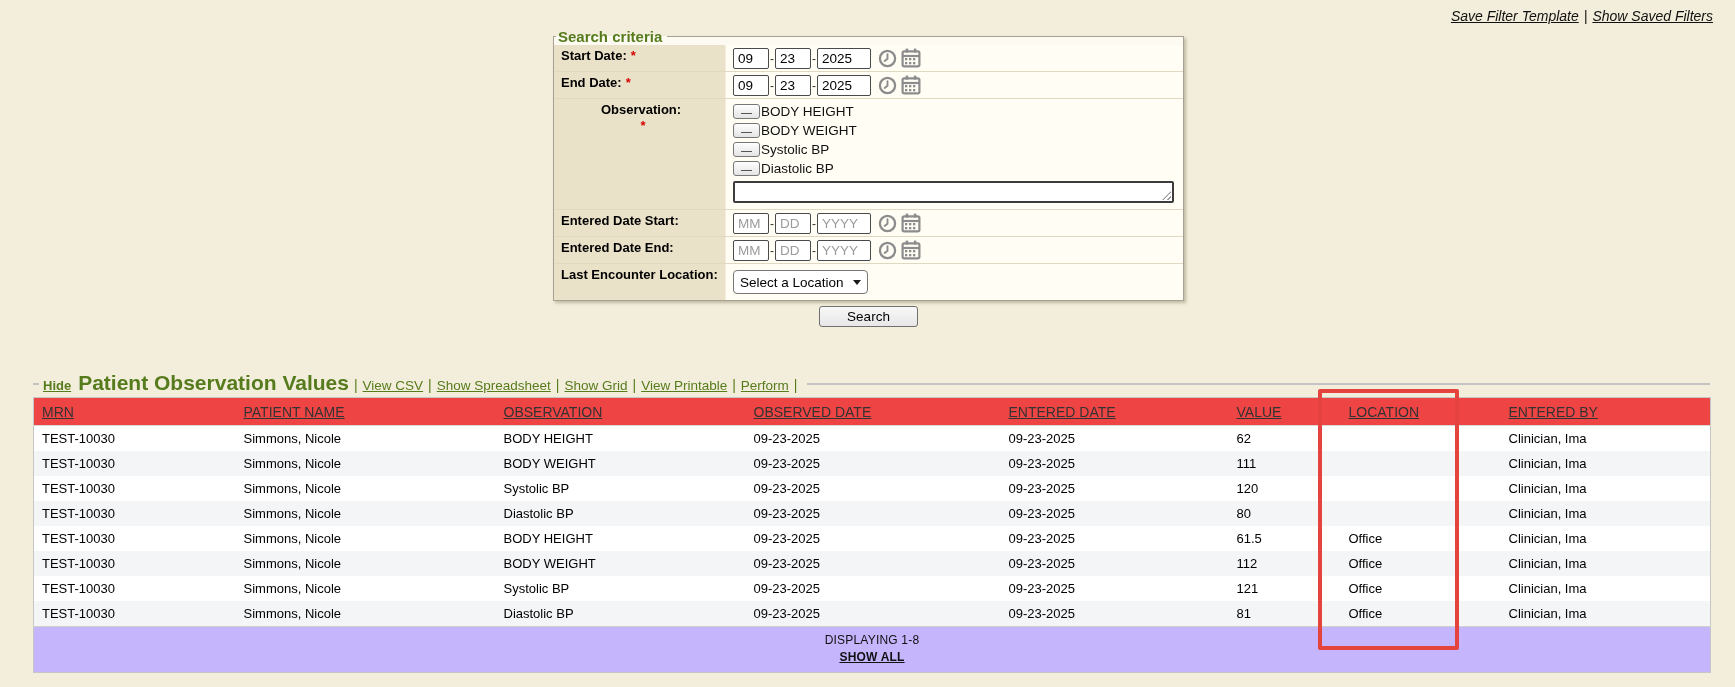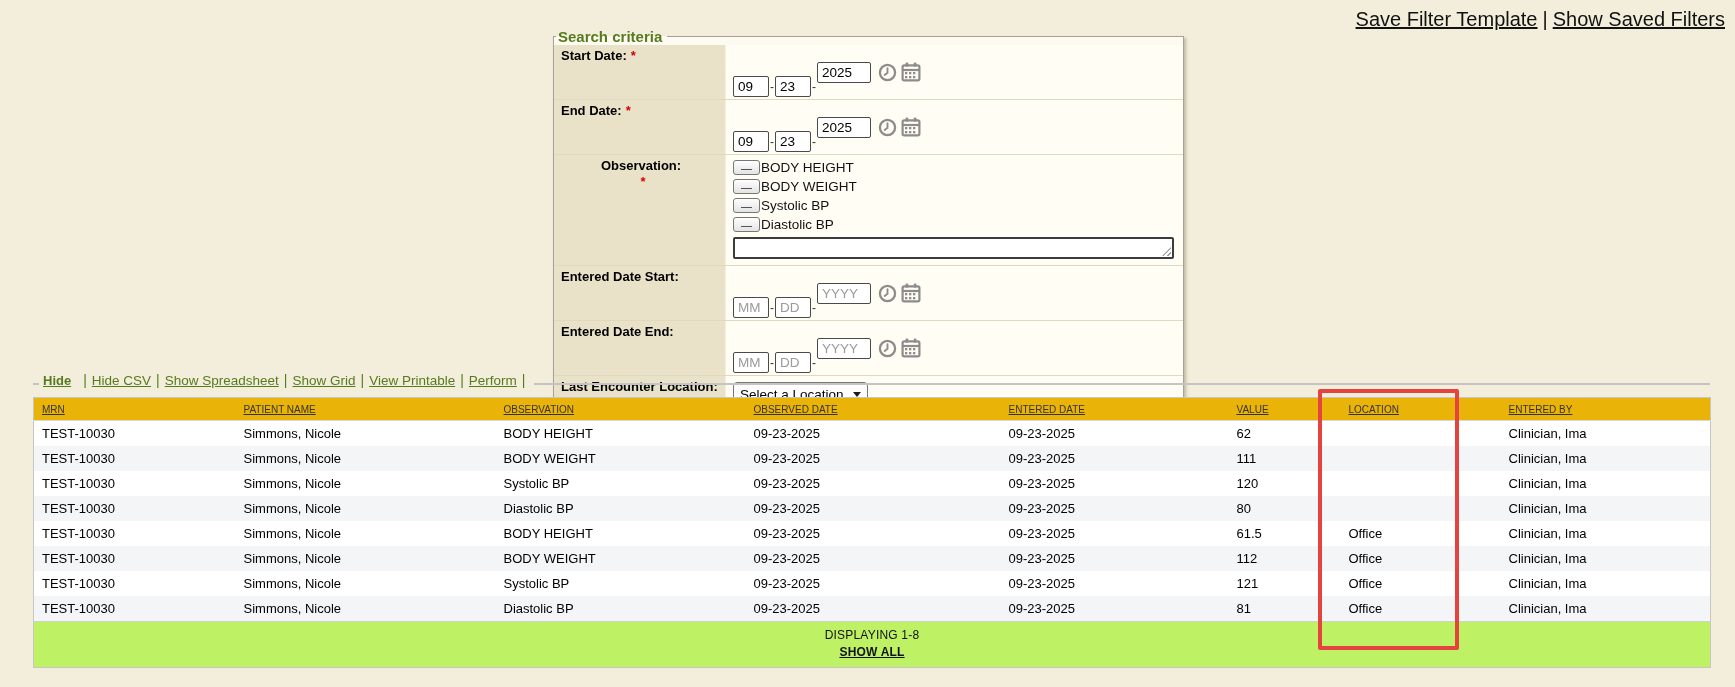--- a/index.html
+++ b/index.html
@@ -3,21 +3,21 @@
 <meta charset="utf-8">
 <style>
   html,body{margin:0;padding:0;}
   body{
     width:1735px;height:687px;position:relative;overflow:hidden;
     background:#f3eedb;
     font-family:"Liberation Sans","DejaVu Sans",sans-serif;
     color:#000;
   }
   
-  .top-links{position:absolute;top:8px;right:10px;font-size:20px;}
+  .top-links{position:absolute;top:8px;right:22px;font-size:14px;font-style:italic;}
   .top-links a{color:#111;text-decoration:underline;cursor:pointer;}
   .top-links .sep{margin:0 5px;color:#111;}
 
   
   .form-col{position:absolute;left:553px;top:28px;width:631px;}
   fieldset.search{
     border:1px solid #a9a294;background:#fdfaf1;padding:0;margin:0;
     box-shadow:2px 2px 3px rgba(95,85,60,.35);
   }
   legend.search-legend{
@@ -32,21 +32,21 @@
   .flabel.normal{font-weight:normal;}
   .req{color:#d40000;font-weight:bold;margin-left:4px;}
   .ffield{flex:1;padding:2px 7px;display:flex;align-items:center;background:#fffdf4;min-height:20px;}
   .ffield.block{display:block;}
   .row-h26 .ffield,.row-h26 .flabel{min-height:20px;}
 
   
   .dinput{height:17px;border:1.5px solid #4a4a4a;border-radius:2px;font-size:13.5px;
     padding:1px 2px 1px 4px;font-family:inherit;background:#fff;color:#000;}
   .dinput::placeholder{color:#9b9b9b;opacity:1;}
-  .d2{width:28px;margin-top:29px;} .d4{width:46px;}
+  .d2{width:28px;} .d4{width:46px;}
   .dash{font-size:12px;color:#333;align-self:flex-end;margin:0 1px 3px 1px;}
   .picker-icons{display:flex;align-items:center;gap:4px;margin-left:7px;}
   .icon-btn{cursor:pointer;display:inline-flex;}
 
   
   .help-icon{
     width:15px;height:15px;border-radius:50%;background:#9c9c9c;color:#fff;
     font-size:11px;font-weight:bold;display:inline-flex;align-items:center;justify-content:center;
     cursor:pointer;
   }
@@ -97,28 +97,28 @@
   .report-title{font-size:21px;font-weight:bold;color:#567b1d;white-space:nowrap;}
   .toolbar{white-space:nowrap;}
   .toolbar .sep{color:#567b1d;font-size:14px;margin:0 5px;}
   .tlink{color:#567b1d;font-size:13.5px;text-decoration:underline;cursor:pointer;}
 
   table.obs-table{
     width:100%;border-collapse:collapse;table-layout:fixed;background:#fff;
     border:1px solid #c6c6c6;margin-top:1px;
   }
   .obs-table th{
-    background:#eab308;font-size:10px;font-weight:normal;color:#333;
+    background:#ef4444;font-size:14px;font-weight:normal;color:#333;
     text-decoration:underline;text-align:left;padding:6px 8px 5px 8px;
     border-bottom:1px solid #d8d8d8;cursor:pointer;white-space:nowrap;overflow:hidden;
   }
   .obs-table td{font-size:13px;color:#000;padding:5px 8px;white-space:nowrap;overflow:hidden;}
   .obs-table tbody tr:nth-child(even){background:#f4f5f7;}
   .obs-table tfoot td{
-    border-top:1px solid #cfcfcf;background:#bef264;text-align:center;padding:6px 0 8px 0;
+    border-top:1px solid #cfcfcf;background:#c4b5fd;text-align:center;padding:6px 0 8px 0;
   }
   .displaying{font-size:12px;color:#111;letter-spacing:.2px;}
   .show-all{display:inline-block;margin-top:3px;font-size:12px;font-weight:bold;color:#111;
     text-decoration:underline;cursor:pointer;letter-spacing:.2px;}
 
   
   .red-box{
     position:absolute;left:1318px;top:389px;width:133px;height:253px;
     border:4px solid #e5433d;border-radius:2px;pointer-events:none;z-index:5;
   }
@@ -312,21 +312,22 @@
 
   </fieldset>
 
   <button class="search-btn">Search</button>
 </div>
 
 <div class="report">
   <div class="title-row">
     <span class="rline start"></span>
     <a class="hide-link">Hide</a>
-    <span class="toolbar"><span class="sep">|</span><a class="tlink">Hide CSV</a><span class="sep">|</span><a class="tlink">Show Spreadsheet</a><span class="sep">|</span><a class="tlink">Show Grid</a><span class="sep">|</span><a class="tlink">View Printable</a><span class="sep">|</span><a class="tlink">Perform</a><span class="sep">|</span></span>
+    <span class="report-title">Patient Observation Values</span>
+    <span class="toolbar"><span class="sep">|</span><a class="tlink">View CSV</a><span class="sep">|</span><a class="tlink">Show Spreadsheet</a><span class="sep">|</span><a class="tlink">Show Grid</a><span class="sep">|</span><a class="tlink">View Printable</a><span class="sep">|</span><a class="tlink">Perform</a><span class="sep">|</span></span>
     <span class="rline end"></span>
   </div>
 
   <table class="obs-table">
     <colgroup>
       <col style="width:202px">
         <col style="width:260px">
         <col style="width:250px">
         <col style="width:255px">
       <col style="width:228px">

